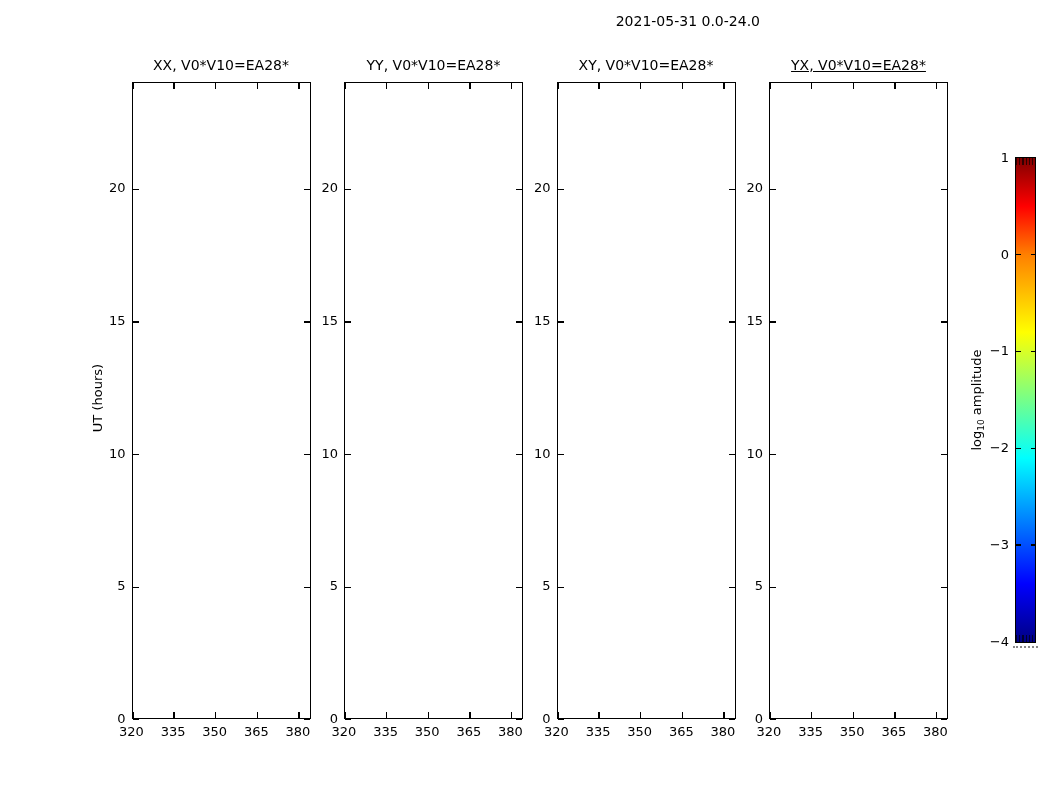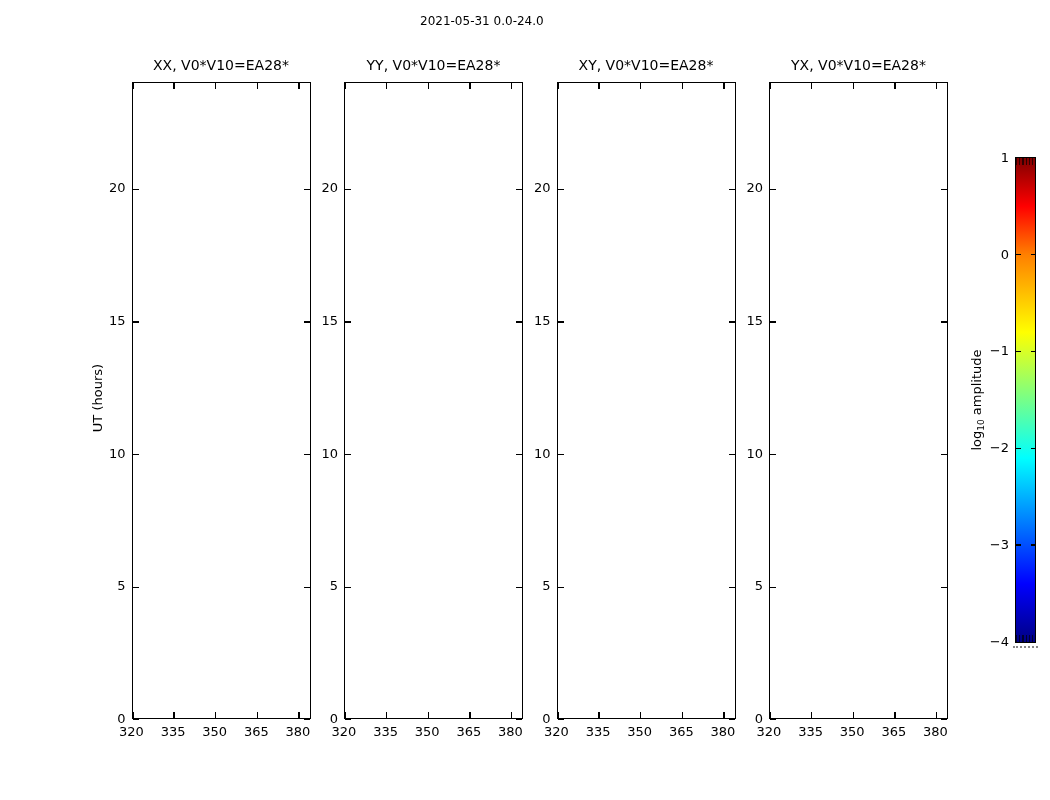--- a/index.html
+++ b/index.html
@@ -3,21 +3,21 @@
 <meta charset="utf-8">
 <style>
   html,body { margin:0; padding:0; background:#ffffff; }
   #figure {
     position:relative; width:1050px; height:800px; background:#ffffff;
     font-family:"DejaVu Sans","Liberation Sans",sans-serif; color:#000;
     overflow:hidden;
   }
   .suptitle {
     position:absolute; left:420px; top:13px; width:340px;
-    text-align:left; font-size:12px; line-height:16px;
+    text-align:right; font-size:14px; line-height:16px;
   }
   .panel {
     position:absolute; box-sizing:border-box; background:#ffffff;
     border:1.4px solid #000000;
   }
   .panel-title {
     position:absolute; top:56px; text-align:center;
     font-size:14px; line-height:18px; white-space:nowrap;
   }
   .tick { position:absolute; background:#000000; }
@@ -174,21 +174,21 @@
         <div class="tick" style="right: 0px; top: 635.7px; width: 6px; height: 1.3px;"></div>
         <div class="tick" style="left: 0px; top: 503.642px; width: 6px; height: 1.3px;"></div>
         <div class="tick" style="right: 0px; top: 503.642px; width: 6px; height: 1.3px;"></div>
         <div class="tick" style="left: 0px; top: 370.933px; width: 6px; height: 1.3px;"></div>
         <div class="tick" style="right: 0px; top: 370.933px; width: 6px; height: 1.3px;"></div>
         <div class="tick" style="left: 0px; top: 238.225px; width: 6px; height: 1.3px;"></div>
         <div class="tick" style="right: 0px; top: 238.225px; width: 6px; height: 1.3px;"></div>
         <div class="tick" style="left: 0px; top: 105.517px; width: 6px; height: 1.3px;"></div>
         <div class="tick" style="right: 0px; top: 105.517px; width: 6px; height: 1.3px;"></div>
       </div>
-      <div class="panel-title" style="left: 744px; width: 229px;">YX, V0*V10=EA28*</div>
+      <div class="panel-title" style="left: 744px; width: 229px; text-decoration: underline;">YX, V0*V10=EA28*</div>
       <div class="tick-label xlab" style="left: 749px; width: 40px; top: 723px;">320</div>
       <div class="tick-label xlab" style="left: 790.628px; width: 40px; top: 723px;">335</div>
       <div class="tick-label xlab" style="left: 832.256px; width: 40px; top: 723px;">350</div>
       <div class="tick-label xlab" style="left: 873.884px; width: 40px; top: 723px;">365</div>
       <div class="tick-label xlab" style="left: 915.512px; width: 40px; top: 723px;">380</div>
       <div class="tick-label ylab" style="left: 729px; width: 34px; top: 710px;">0</div>
       <div class="tick-label ylab" style="left: 729px; width: 34px; top: 577.292px;">5</div>
       <div class="tick-label ylab" style="left: 729px; width: 34px; top: 444.583px;">10</div>
       <div class="tick-label ylab" style="left: 729px; width: 34px; top: 311.875px;">15</div>
       <div class="tick-label ylab" style="left: 729px; width: 34px; top: 179.167px;">20</div>

